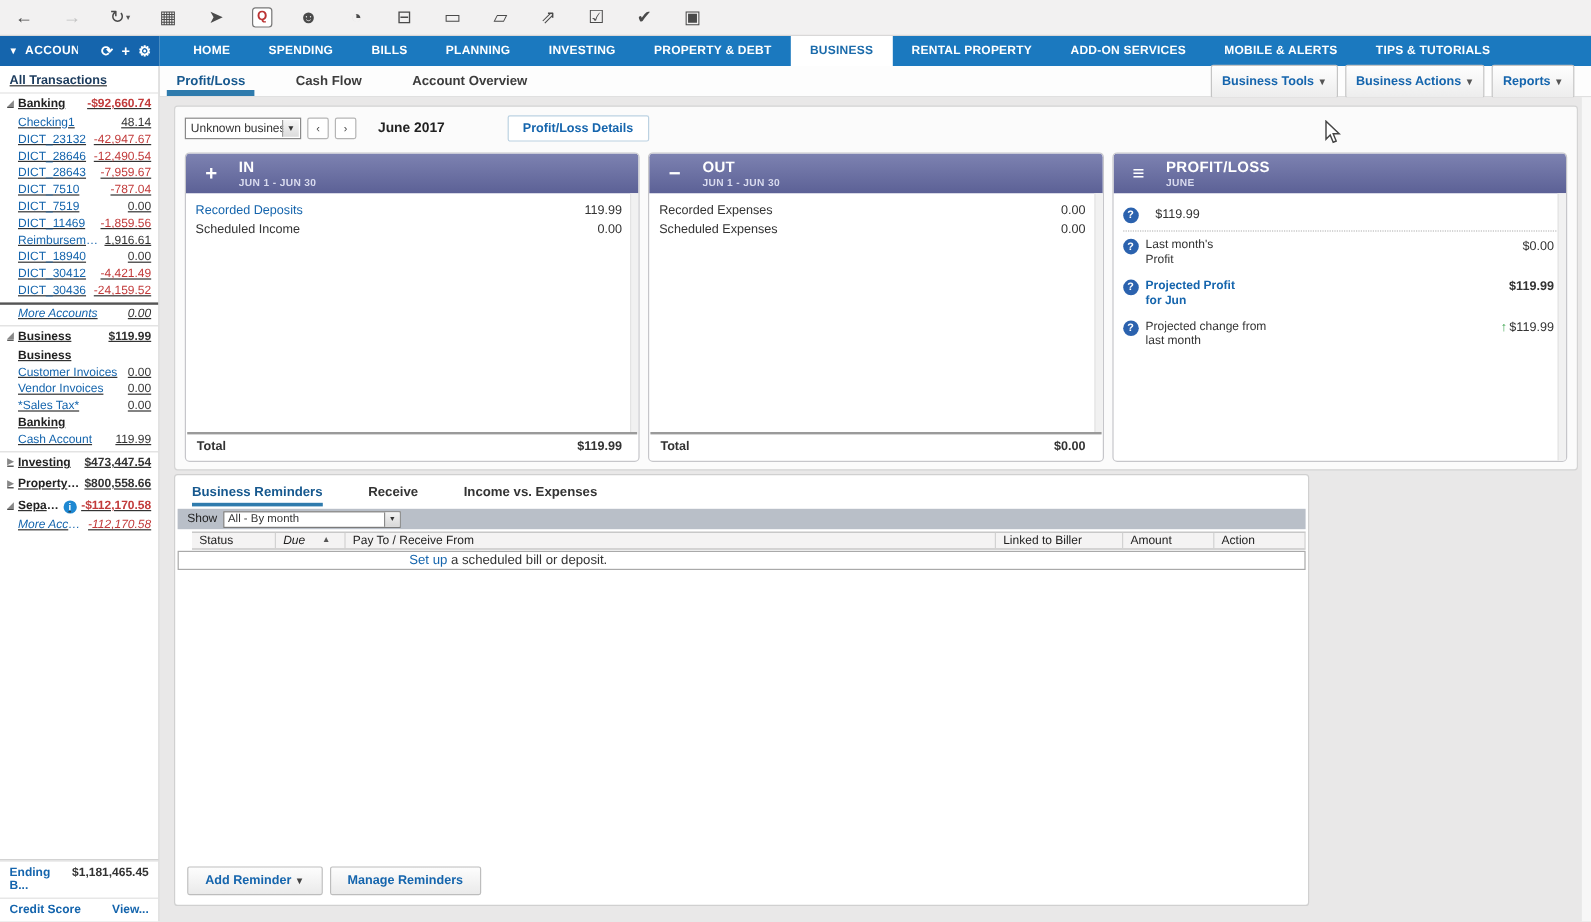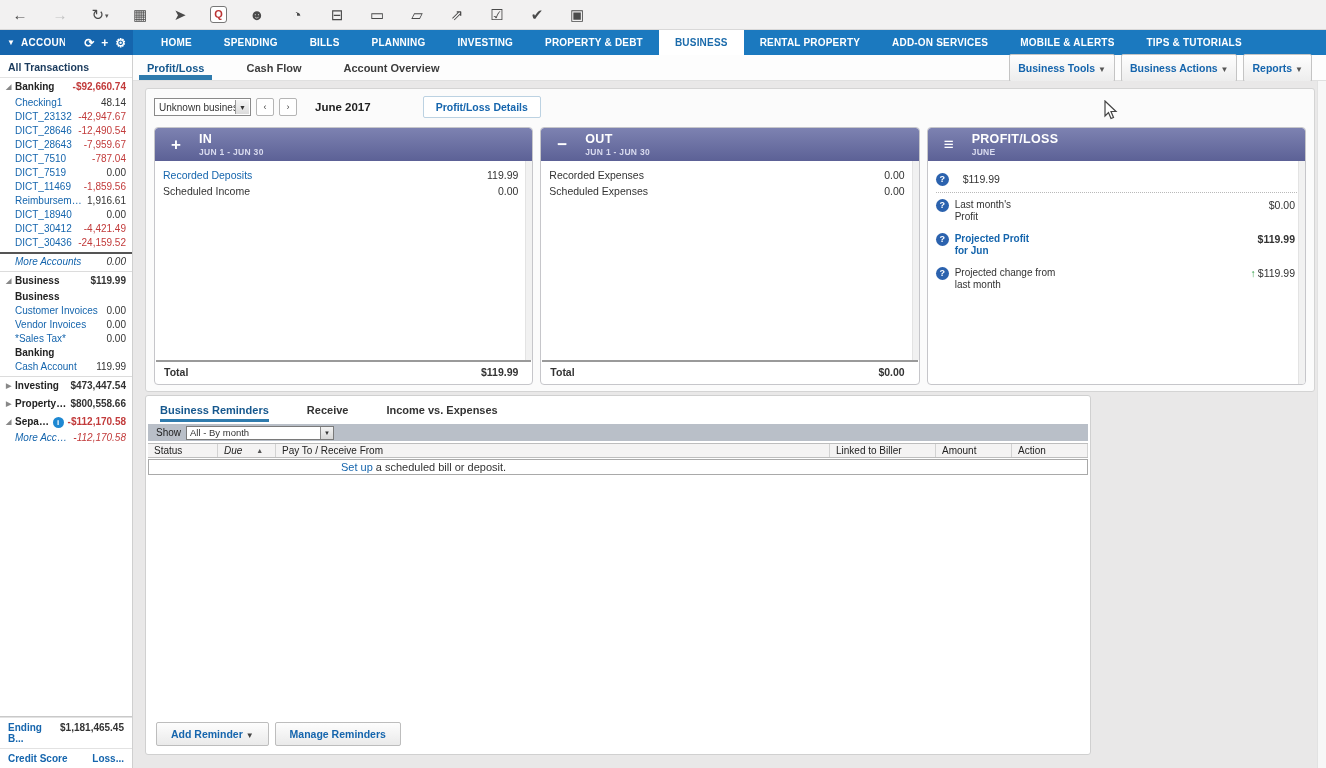--- a/index.html
+++ b/index.html
@@ -45,21 +45,21 @@
   .mini-btn {
     background:linear-gradient(#fefefe,#ededed); border:1px solid #c4c4c4; border-radius:2px;
     color:#1565ad; font-weight:bold; font-size:10.5px; padding:7px 8px; margin-left:6px; cursor:pointer; white-space:nowrap;
   }
   .mini-btn .caret { font-size:8px; color:#555; }
   
   .sidebar {
     position:absolute; top:55px; left:0; width:133px; bottom:0; background:#fff;
     border-right:1px solid #cfcfcf; display:flex; flex-direction:column;
   }
-  .sb-scroll { flex:1; overflow:hidden; padding-top:3px; }
+  .sb-scroll { flex:1; overflow:hidden; padding-top:3px;text-decoration:underline; }
   .sb-alltx { font-weight:bold; color:#1a3a5c; padding:3px 8px 4px; border-bottom:1px solid #e3e3e3; font-size:10.5px; cursor:pointer; }
   .sb-row { display:flex; align-items:center; padding:1px 6px 1px 6px; font-size:10px; line-height:12px; cursor:pointer; }
   .sb-row .lbl { flex:1; overflow:hidden; white-space:nowrap; text-overflow:ellipsis; }
   .sb-row .amt { margin-left:4px; white-space:nowrap; color:#333; }
   .sb-row .amt.neg { color:#c23b3b; }
   .sb-row.group { font-weight:bold; padding-top:3px; padding-bottom:3px; }
   .sb-row.group .lbl { color:#222; }
   .sb-row.group .arrow { font-size:7px; color:#888; width:9px; }
   .sb-row.item { padding-left:15px; }
   .sb-row.item .lbl { color:#1565ad; }
@@ -122,21 +122,21 @@
     background:#fff; border:1px solid #d0d0d0; border-radius:3px; display:flex; flex-direction:column;
   }
   .bc-tabs { display:flex; padding:8px 14px 0 14px; gap:38px; height:28px; }
   .bc-tab { font-weight:bold; font-size:11px; color:#333; cursor:pointer; position:relative; padding-bottom:8px; }
   .bc-tab.active { color:#16588e; }
   .bc-tab.active::after { content:""; position:absolute; left:0; right:0; bottom:2px; height:3px; background:#2f7bad; }
   .show-bar { margin:0 2px; height:17px; background:#b9bfc8; display:flex; align-items:center; padding-left:8px; gap:5px; }
   .show-bar .show-lbl { font-size:10px; color:#222; font-weight:normal; }
   .show-select { width:148px; height:14px; background:#fff; border:1px solid #7a7a7a; font-size:9.5px; display:flex; align-items:center; padding-left:3px; position:relative; cursor:pointer; }
   .show-select .dd { position:absolute; right:0; top:0; bottom:0; width:13px; background:linear-gradient(#f3f3f3,#d7d7d7); border-left:1px solid #8a8a8a; font-size:6px; text-align:center; line-height:12px; }
-  .grid-head { display:flex; margin:2px 2px 0 2px; background:#f4f3f3; border-top:1px solid #bdbdbd; border-bottom:1px solid #bdbdbd; height:15px; align-items:center; font-size:10px; color:#222; }
+  .grid-head { display:flex; margin:2px 2px 0 14px; background:#f4f3f3; border-top:1px solid #bdbdbd; border-bottom:1px solid #bdbdbd; height:15px; align-items:center; font-size:10px; color:#222; }
   .gh-cell { padding:0 6px; border-right:1px solid #d2d2d2; height:100%; display:flex; align-items:center; white-space:nowrap; cursor:pointer; }
   .gh-cell .sort { font-size:7px; color:#555; margin-left:14px; }
   .gh-cell.flex { flex:1; }
   .setup-row { margin:1px 2px 0 2px; border:1px solid #a9a9a9; height:16px; display:flex; align-items:center; padding-left:192px; font-size:11px; background:#fff; }
   .setup-row .lk { color:#1565ad; cursor:pointer; margin-right:3px; }
   .bc-body { flex:1; }
   .bc-buttons { padding:6px 10px 8px; display:flex; gap:6px; }
   .btn {
     background:linear-gradient(#fdfdfd,#eaeaea); border:1px solid #bdbdbd; border-radius:2px;
     color:#1565ad; font-weight:bold; font-size:10.5px; padding:5px 14px; cursor:pointer;
@@ -306,21 +306,21 @@
         </div>
       </div>
   </div>
   <div class="sb-footer" id="sb-footer">
       <div class="frow">
         <span class="fl">Ending B...</span>
         <span class="fv">$1,181,465.45</span>
       </div>
       <div class="frow">
         <span class="fl">Credit Score</span>
-        <span class="fv link">Loss...</span>
+        <span class="fv link">View...</span>
       </div>
     </div>
 </div>
 
 <div class="main">
   <div class="right-strip"></div>
 
   <div class="top-card">
     <div class="controls">
       <div class="biz-select">

